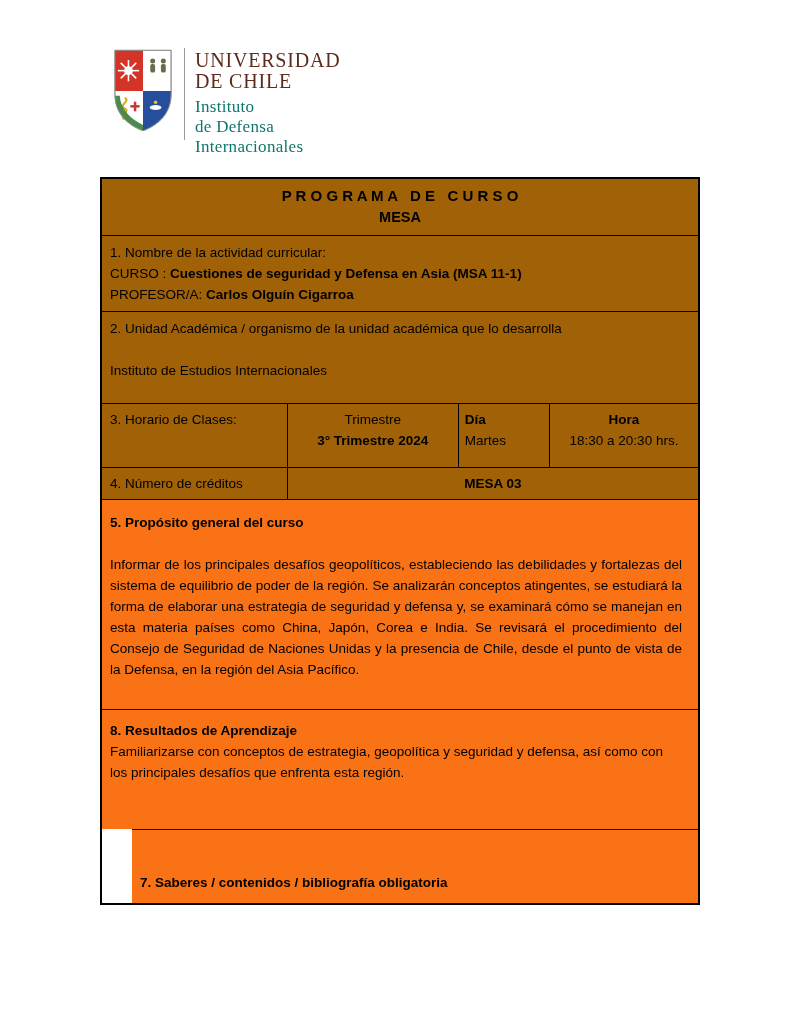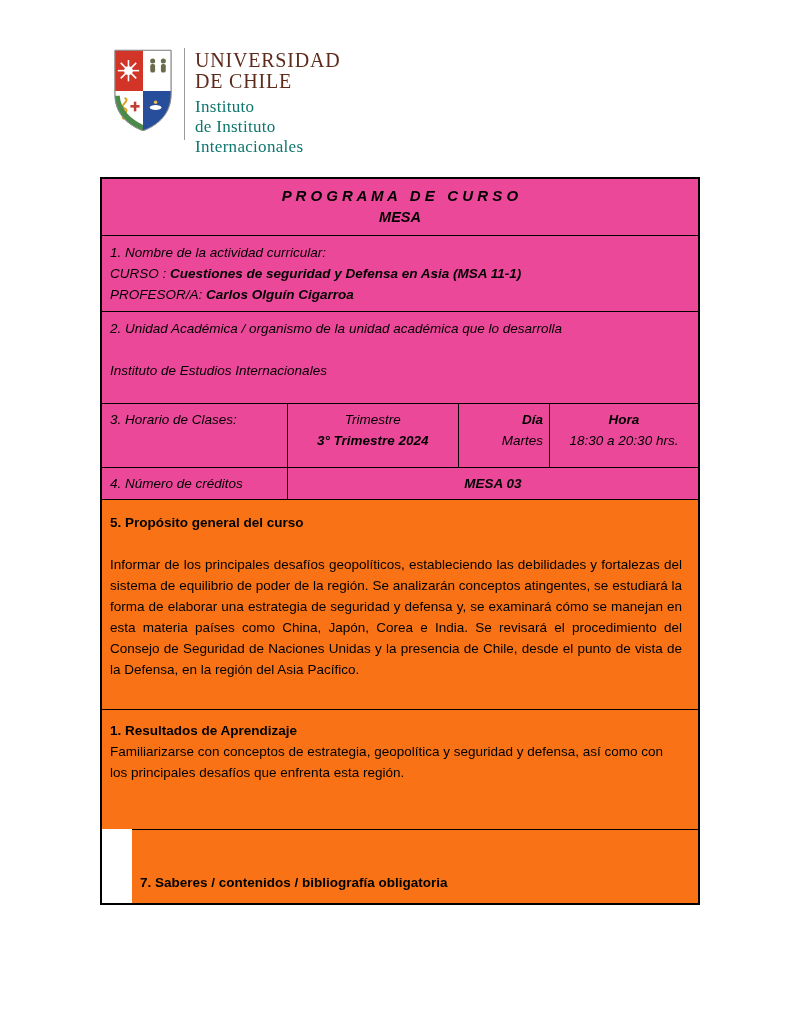--- a/index.html
+++ b/index.html
@@ -50,40 +50,40 @@
     position: absolute;
     left: 100px;
     top: 177px;
     width: 600px;
     border: 2px solid #000;
     font-size: 13.5px;
     line-height: 21px;
   }
   .row { border-top: 1.5px solid #000; padding: 6px 16px 6px 8px; }
   .row:first-child { border-top: none; }
-  .blue { background: #ec4899; font-style: italic; }
+  .blue { background: #a16207; }
   .white { background: #f97316; }
   .b { font-weight: 700; }
 
   .header-row { text-align: center; padding: 6px 0 7px 0; }
   .header-title { font-weight: 700; font-size: 15px; white-space: pre; }
   .header-subtitle { font-weight: 700; font-size: 14.5px; margin-top: 1px; }
 
   .row-1 { min-height: 75px; }
   .row-2 { min-height: 92px; padding-bottom: 16px; }
   .blank-line { height: 21px; }
 
   .cols { display: flex; padding: 0; }
   .cols > div { padding: 5px 6px; }
   .col-border { border-left: 1.5px solid #000; }
 
   .row-3 { min-height: 64px; }
   .r3-c1 { width: 31%; padding-left: 8px !important; }
   .r3-c2 { width: 28.7%; text-align: center; }
-  .r3-c3 { width: 15.3%; text-align: right; }
+  .r3-c3 { width: 15.3%; text-align: left; }
   .r3-c4 { width: 25%; text-align: center; }
 
   .row-4 { min-height: 32px; }
   .r4-c1 { width: 31%; padding-left: 8px !important; }
   .r4-c2 { width: 69%; text-align: center; font-weight: 700; }
 
   .row-5 { min-height: 210px; padding-top: 12px; }
   .row-6 { min-height: 120px; padding-top: 10px; }
   .row-7 { min-height: 74px; margin-left: 30px; }
   .row-7 .heading { margin-top: 36px; }
@@ -137,21 +137,21 @@
 
     <div class="logo-divider"></div>
 
     <div class="logo-text">
       <div class="uni-name">
         <div>UNIVERSIDAD</div>
         <div>DE CHILE</div>
       </div>
       <div class="inst-name">
         <div>Instituto</div>
-        <div>de Instituto</div>
+        <div>de Defensa</div>
         <div>Internacionales</div>
       </div>
     </div>
   </div>
 
   <div class="course-table">
 
     <div class="row header-row blue">
       <div class="header-title">P R O G R A M A   D E   C U R S O</div>
       <div class="header-subtitle">MESA</div>
@@ -190,21 +190,21 @@
       <div class="r4-c2 col-border">MESA 03</div>
     </div>
 
     <div class="row row-5 white">
       <div class="b">5. Propósito general del curso</div>
       <div class="blank-line"></div>
       <p class="just">Informar de los principales desafíos geopolíticos, estableciendo las debilidades y fortalezas del sistema de equilibrio de poder de la región. Se analizarán conceptos atingentes, se estudiará la forma de elaborar una estrategia de seguridad y defensa y, se examinará cómo se manejan en esta materia países como China, Japón, Corea e India. Se revisará el procedimiento del Consejo de Seguridad de Naciones Unidas y la presencia de Chile, desde el punto de vista de la Defensa, en la región del Asia Pacífico.</p>
     </div>
 
     <div class="row row-6 white">
-      <div class="b">1. Resultados de Aprendizaje</div>
+      <div class="b">8. Resultados de Aprendizaje</div>
       <p>Familiarizarse con conceptos de estrategia, geopolítica y seguridad y defensa, así como con los principales desafíos que enfrenta esta región.</p>
     </div>
 
     <div class="row row-7 white">
       <div class="b heading">7. Saberes / contenidos / bibliografía obligatoria</div>
     </div>
 
   </div>
 </div>
 

